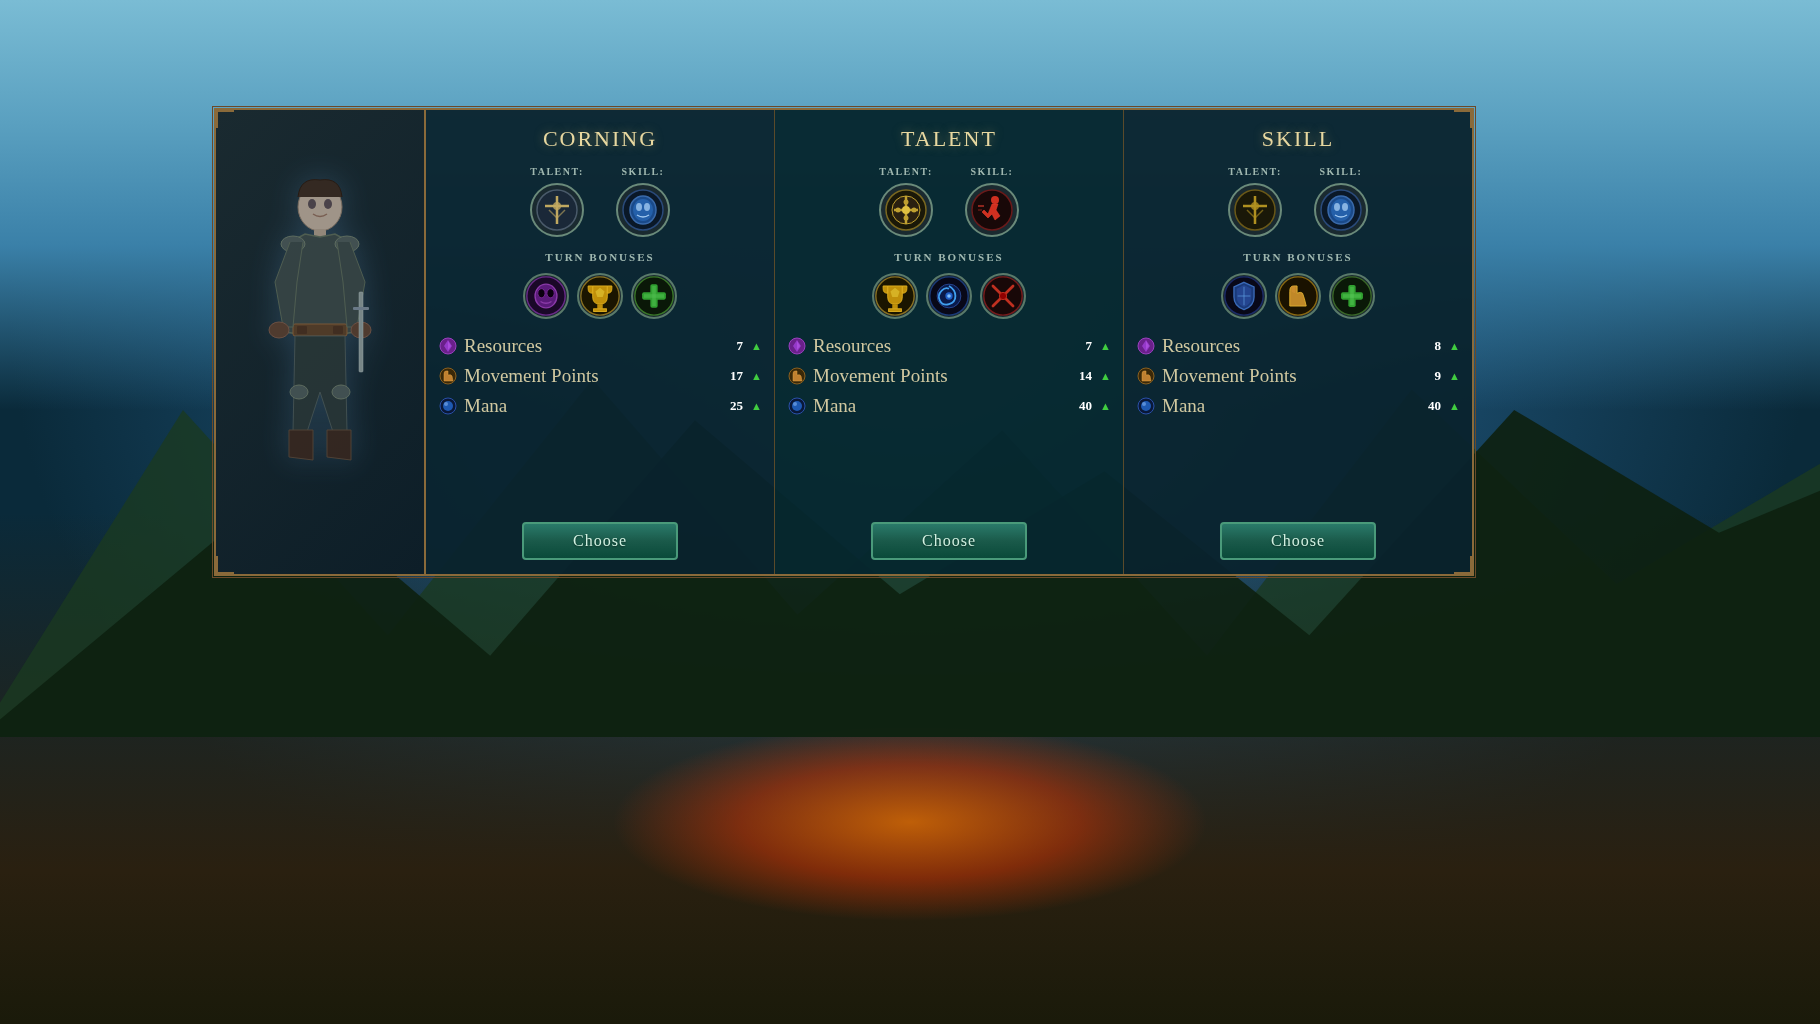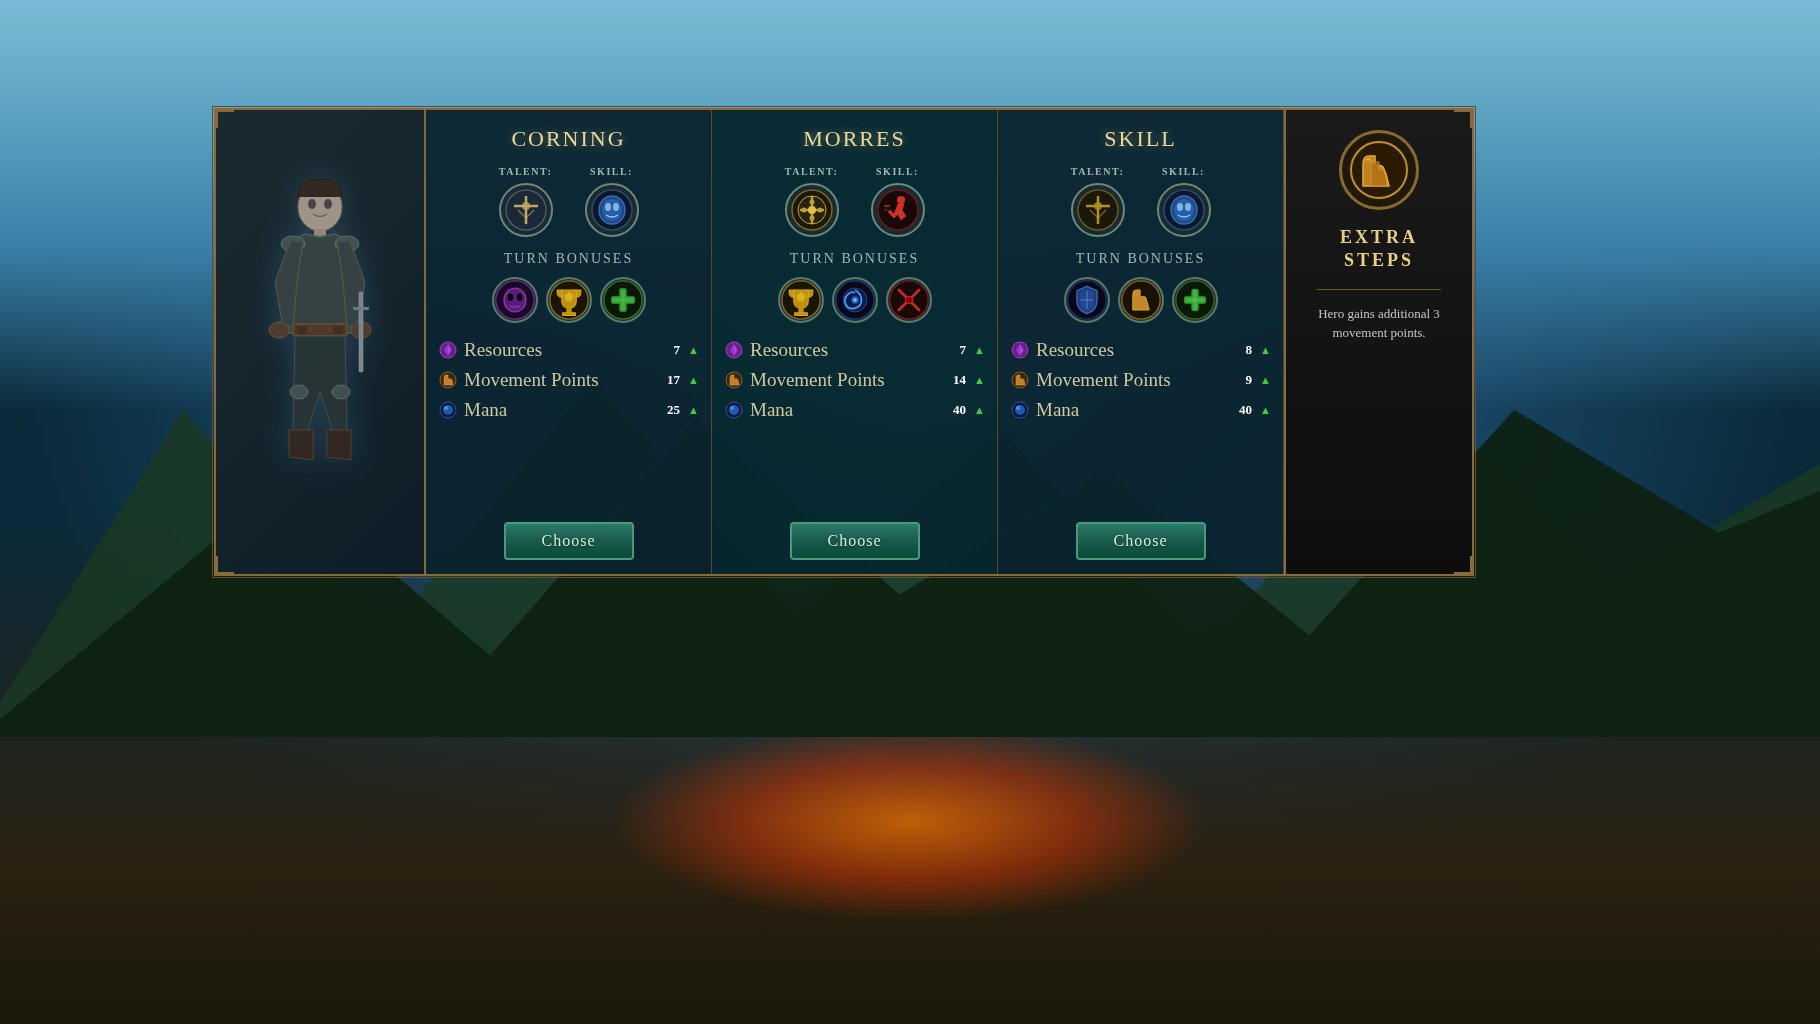--- a/index.html
+++ b/index.html
@@ -181,24 +181,24 @@
       position: relative;
     }
 
     .icon-circle svg {
       width: 44px;
       height: 44px;
     }
 
     
     .turn-bonuses-label {
-      font-size: 14px;
+      font-size: 11px;
       color: #a0b8b0;
       letter-spacing: 2px;
-      font-weight: normal;
+      font-weight: bold;
       margin-bottom: 10px;
     }
 
     .bonus-icons-row {
       display: flex;
       gap: 8px;
       margin-bottom: 16px;
       justify-content: center;
     }
 
@@ -250,21 +250,21 @@
     }
 
     .stat-arrow {
       color: #40cc40;
       font-size: 11px;
       margin-left: 2px;
     }
 
     
     .choose-btn {
-      width: 130px;
+      width: 156px;
       height: 38px;
       background: linear-gradient(180deg, #2a7a6a 0%, #1a5a4a 50%, #0a4a3a 100%);
       border: 2px solid #4a9a7a;
       border-radius: 4px;
       color: #d0f0e0;
       font-size: 16px;
       cursor: pointer;
       letter-spacing: 1px;
       text-shadow: 0 1px 2px rgba(0,0,0,0.5);
       transition: all 0.1s;
@@ -506,21 +506,21 @@
         <span class="stat-name">Mana</span>
         <span class="stat-value">25</span>
         <span class="stat-arrow">▲</span>
       </div>
     </div>
 
     <button class="choose-btn">Choose</button>
   </div>
 
   <div class="option-col middle">
-    <div class="col-title">MORRES</div>
+    <div class="col-title">TALENT</div>
 
     <div class="talent-skill-row">
       <div class="ts-group">
         <span class="ts-label">TALENT:</span>
         <div class="icon-circle">
           <svg viewBox="0 0 44 44">
             <circle cx="22" cy="22" r="20" fill="#1a1808" stroke="#7a6820" stroke-width="1.5"></circle>
 
             <circle cx="22" cy="22" r="14" fill="#2a2010" stroke="#c0a030" stroke-width="1"></circle>
             <line x1="22" y1="8" x2="22" y2="36" stroke="#c0a030" stroke-width="2.5"></line>
@@ -717,38 +717,14 @@
         </svg>
         <span class="stat-name">Mana</span>
         <span class="stat-value">40</span>
         <span class="stat-arrow">▲</span>
       </div>
     </div>
 
     <button class="choose-btn">Choose</button>
   </div>
 
-  <div class="extra-panel">
-    <div class="extra-icon-wrapper">
-
-      <svg width="60" height="60" viewBox="0 0 60 60">
-        <circle cx="30" cy="30" r="28" fill="#2a1a00" stroke="#c09020" stroke-width="2"></circle>
-
-        <path d="M14,46 L14,24 Q14,16 20,16 L26,16 L26,26 Q31,24 34,27 L37,34 L40,46 Z" fill="#c08020" stroke="#e0b030" stroke-width="1.5"></path>
-
-        <path d="M16,16 L22,16 L22,24 Q18,24 16,22 Z" fill="#d09030" opacity="0.7"></path>
-
-        <path d="M17,20 Q22,18 24,22" stroke="#f0d050" stroke-width="1" fill="none" opacity="0.6"></path>
-
-        <path d="M22,46 L22,28 Q22,22 26,22 L30,22 L30,30 Q33,29 35,31 L37,38 L38,46 Z" fill="#b07018" stroke="#d09828" stroke-width="1" opacity="0.8"></path>
-      </svg>
-    </div>
-
-    <div class="extra-title">
-      <span>EXTRA<br>STEPS</span>
-    </div>
-
-    <div class="extra-divider"></div>
-
-    <div class="extra-desc">Hero gains additional 3 movement points.</div>
-  </div>
 
 </div>
 
 </body></html>

